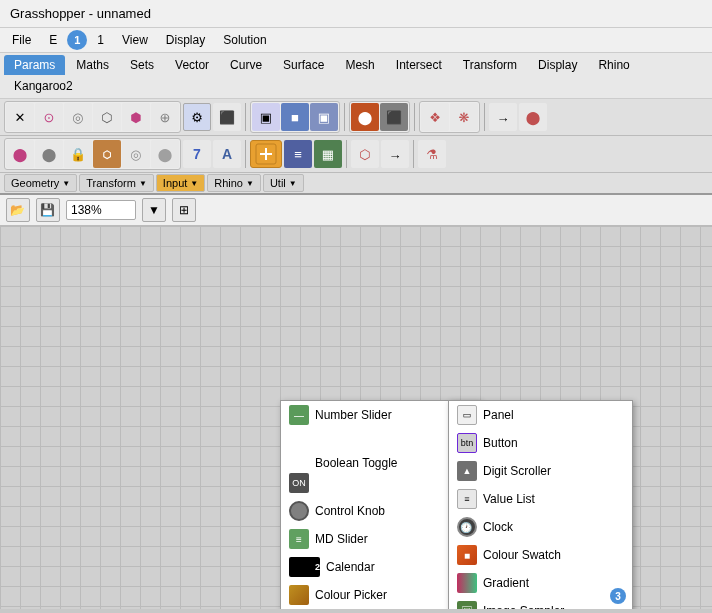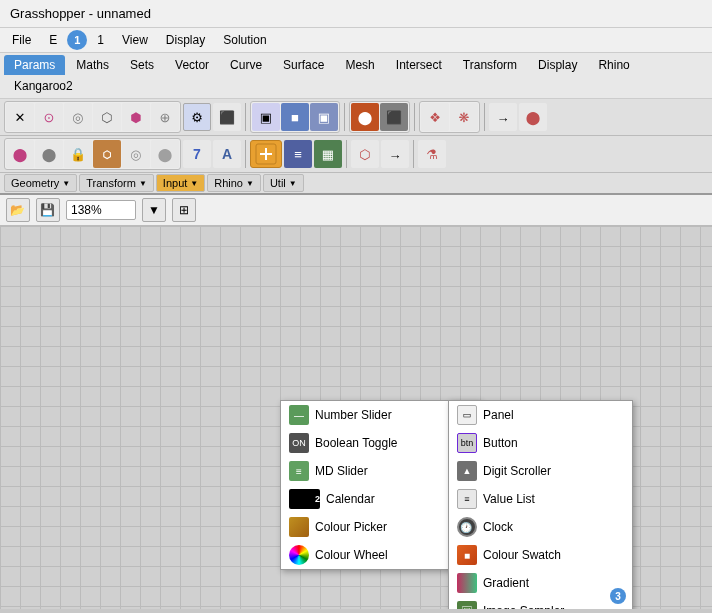--- a/index.html
+++ b/index.html
@@ -44,21 +44,21 @@
     .menu-header { background: #e0e0e0; padding: 3px 8px; font-size: 11px; color: #555; border-bottom: 1px solid #ccc; }
     .dropdown-item { display: flex; align-items: center; padding: 4px 8px; cursor: pointer; gap: 6px; font-size: 12px; }
     .item-icon { width: 20px; height: 20px; display: flex; align-items: center; justify-content: center; flex-shrink: 0; border-radius: 2px; font-size: 10px; }
     .item-label { font-size: 12px; }
 
     
     #dropdown-menu2 { position: absolute; top: 174px; left: 448px; width: 185px; background: white; border: 1px solid #999; box-shadow: 2px 2px 6px rgba(0,0,0,0.3); pointer-events: all; }
 
     
     .icon-slider { background: #5a9a5a; color: white; }
-    .icon-toggle { background: #606060; color: white; }
+    .icon-toggle { background: #606060; color: white; margin-top: 40px; }
     .icon-md { background: #60a060; color: white; }
     .icon-panel { background: #f0f0f0; border: 1px solid #aaa; }
     .icon-button { background: #d0d0d0; }
     .icon-clock { background: #404040; color: white; }
     .icon-swatch { background: #e05020; color: white; }
 
     .arrow-down { font-size: 8px; }
   </style>
 </head>
 <body>
@@ -195,20 +195,24 @@
 
       <div class="dropdown-item">
         <div class="item-icon icon-slider">—</div>
         <span class="item-label">Number Slider</span>
       </div>
       <div class="dropdown-item">
         <div class="item-icon icon-toggle" style="background:#505050;color:white;font-size:9px;">ON</div>
         <span class="item-label">Boolean Toggle</span>
       </div>
       <div class="dropdown-item">
+        <div class="item-icon" style="background:#808080;border-radius:50%;border:2px solid #555;"></div>
+        <span class="item-label">Control Knob</span>
+      </div>
+      <div class="dropdown-item">
         <div class="item-icon icon-md">≡</div>
         <span class="item-label">MD Slider</span>
       </div>
       <div class="dropdown-item">
         <div class="item-icon" style="background:#000000;color:white;font-size:9px;font-weight:bold;padding-left:31px;">20</div>
         <span class="item-label">Calendar</span>
       </div>
       <div class="dropdown-item">
         <div class="item-icon" style="background:linear-gradient(135deg,#c09020,#a06010);"></div>
         <span class="item-label">Colour Picker</span>

